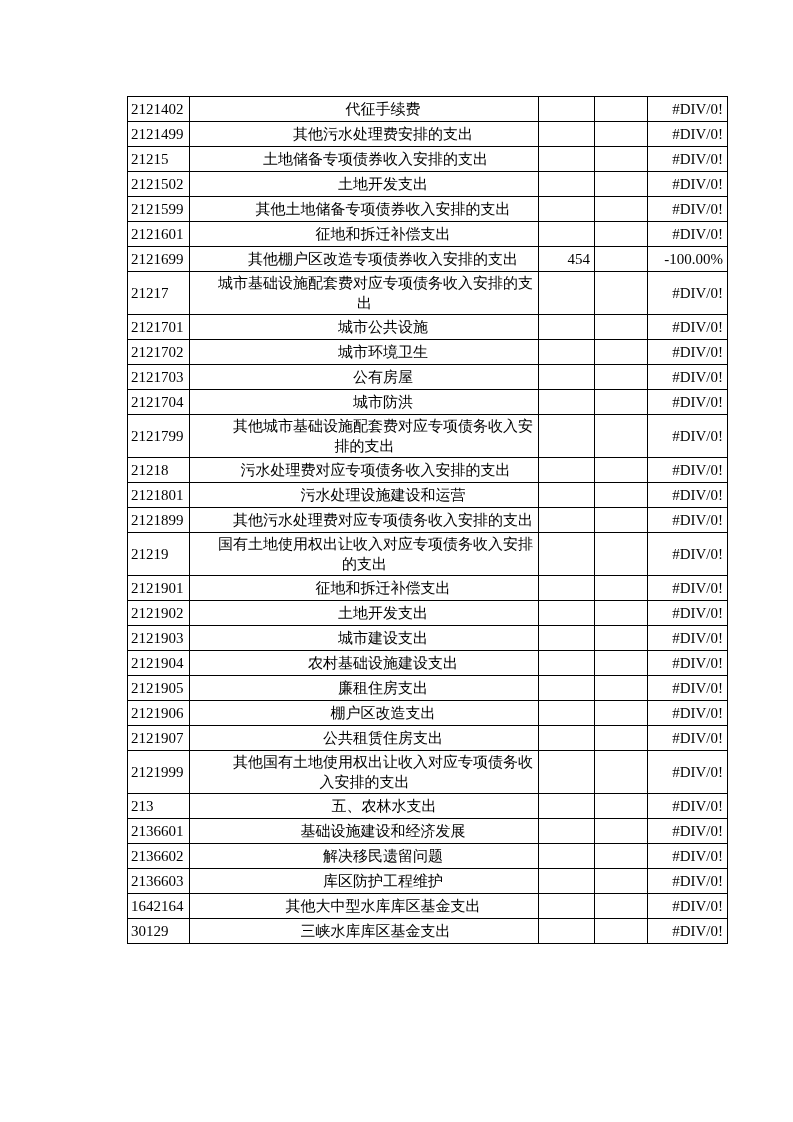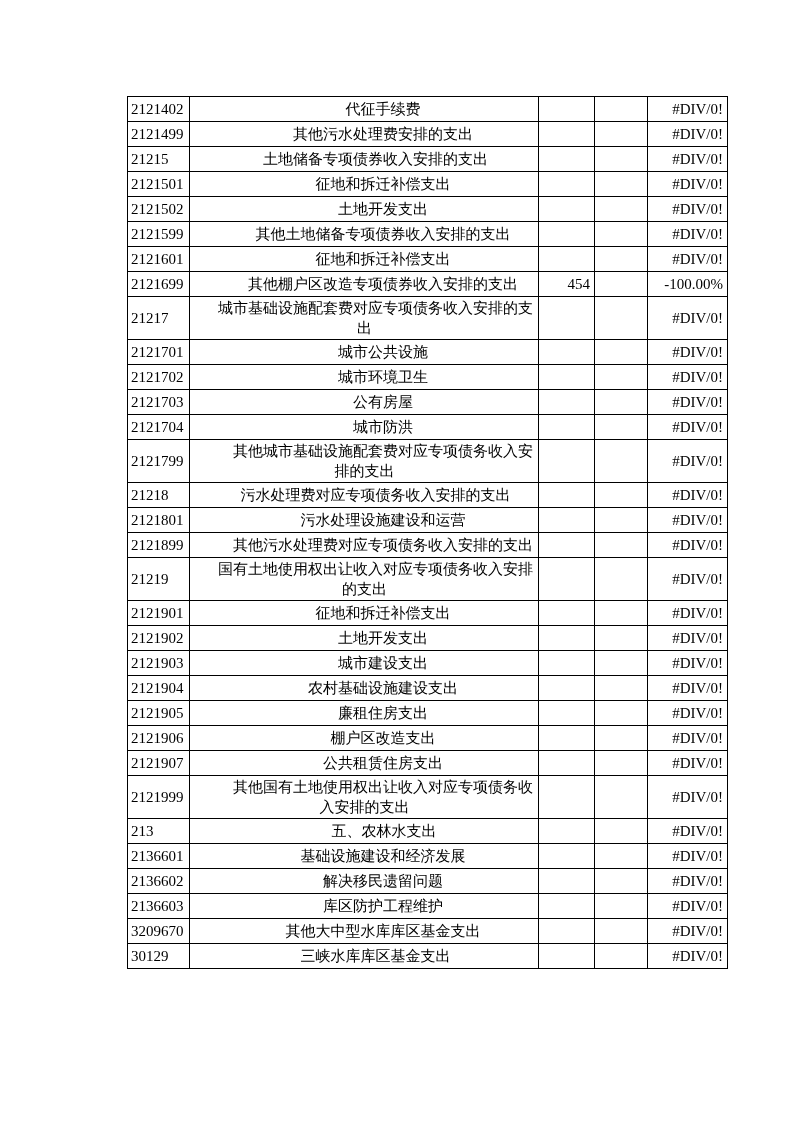--- a/index.html
+++ b/index.html
@@ -91,27 +91,20 @@
           <td class="cell-num">#DIV/0!</td>
         </tr>
         <tr>
           <td class="cell-code">21215</td>
           <td class="cell-label indent-1">土地储备专项债券收入安排的支出</td>
           <td class="cell-num"></td>
           <td class="cell-num"></td>
           <td class="cell-num">#DIV/0!</td>
         </tr>
         <tr>
-          <td class="cell-code">2121501</td>
-          <td class="cell-label indent-2">征地和拆迁补偿支出</td>
-          <td class="cell-num"></td>
-          <td class="cell-num"></td>
-          <td class="cell-num">#DIV/0!</td>
-        </tr>
-        <tr>
           <td class="cell-code">2121502</td>
           <td class="cell-label indent-2">土地开发支出</td>
           <td class="cell-num"></td>
           <td class="cell-num"></td>
           <td class="cell-num">#DIV/0!</td>
         </tr>
         <tr>
           <td class="cell-code">2121599</td>
           <td class="cell-label indent-2">其他土地储备专项债券收入安排的支出</td>
           <td class="cell-num"></td>
@@ -280,21 +273,21 @@
           <td class="cell-num">#DIV/0!</td>
         </tr>
         <tr>
           <td class="cell-code">2136603</td>
           <td class="cell-label indent-2">库区防护工程维护</td>
           <td class="cell-num"></td>
           <td class="cell-num"></td>
           <td class="cell-num">#DIV/0!</td>
         </tr>
         <tr>
-          <td class="cell-code">3209670</td>
+          <td class="cell-code">1642164</td>
           <td class="cell-label indent-2">其他大中型水库库区基金支出</td>
           <td class="cell-num"></td>
           <td class="cell-num"></td>
           <td class="cell-num">#DIV/0!</td>
         </tr>
         <tr>
           <td class="cell-code">30129</td>
           <td class="cell-label indent-1">三峡水库库区基金支出</td>
           <td class="cell-num"></td>
           <td class="cell-num"></td>

